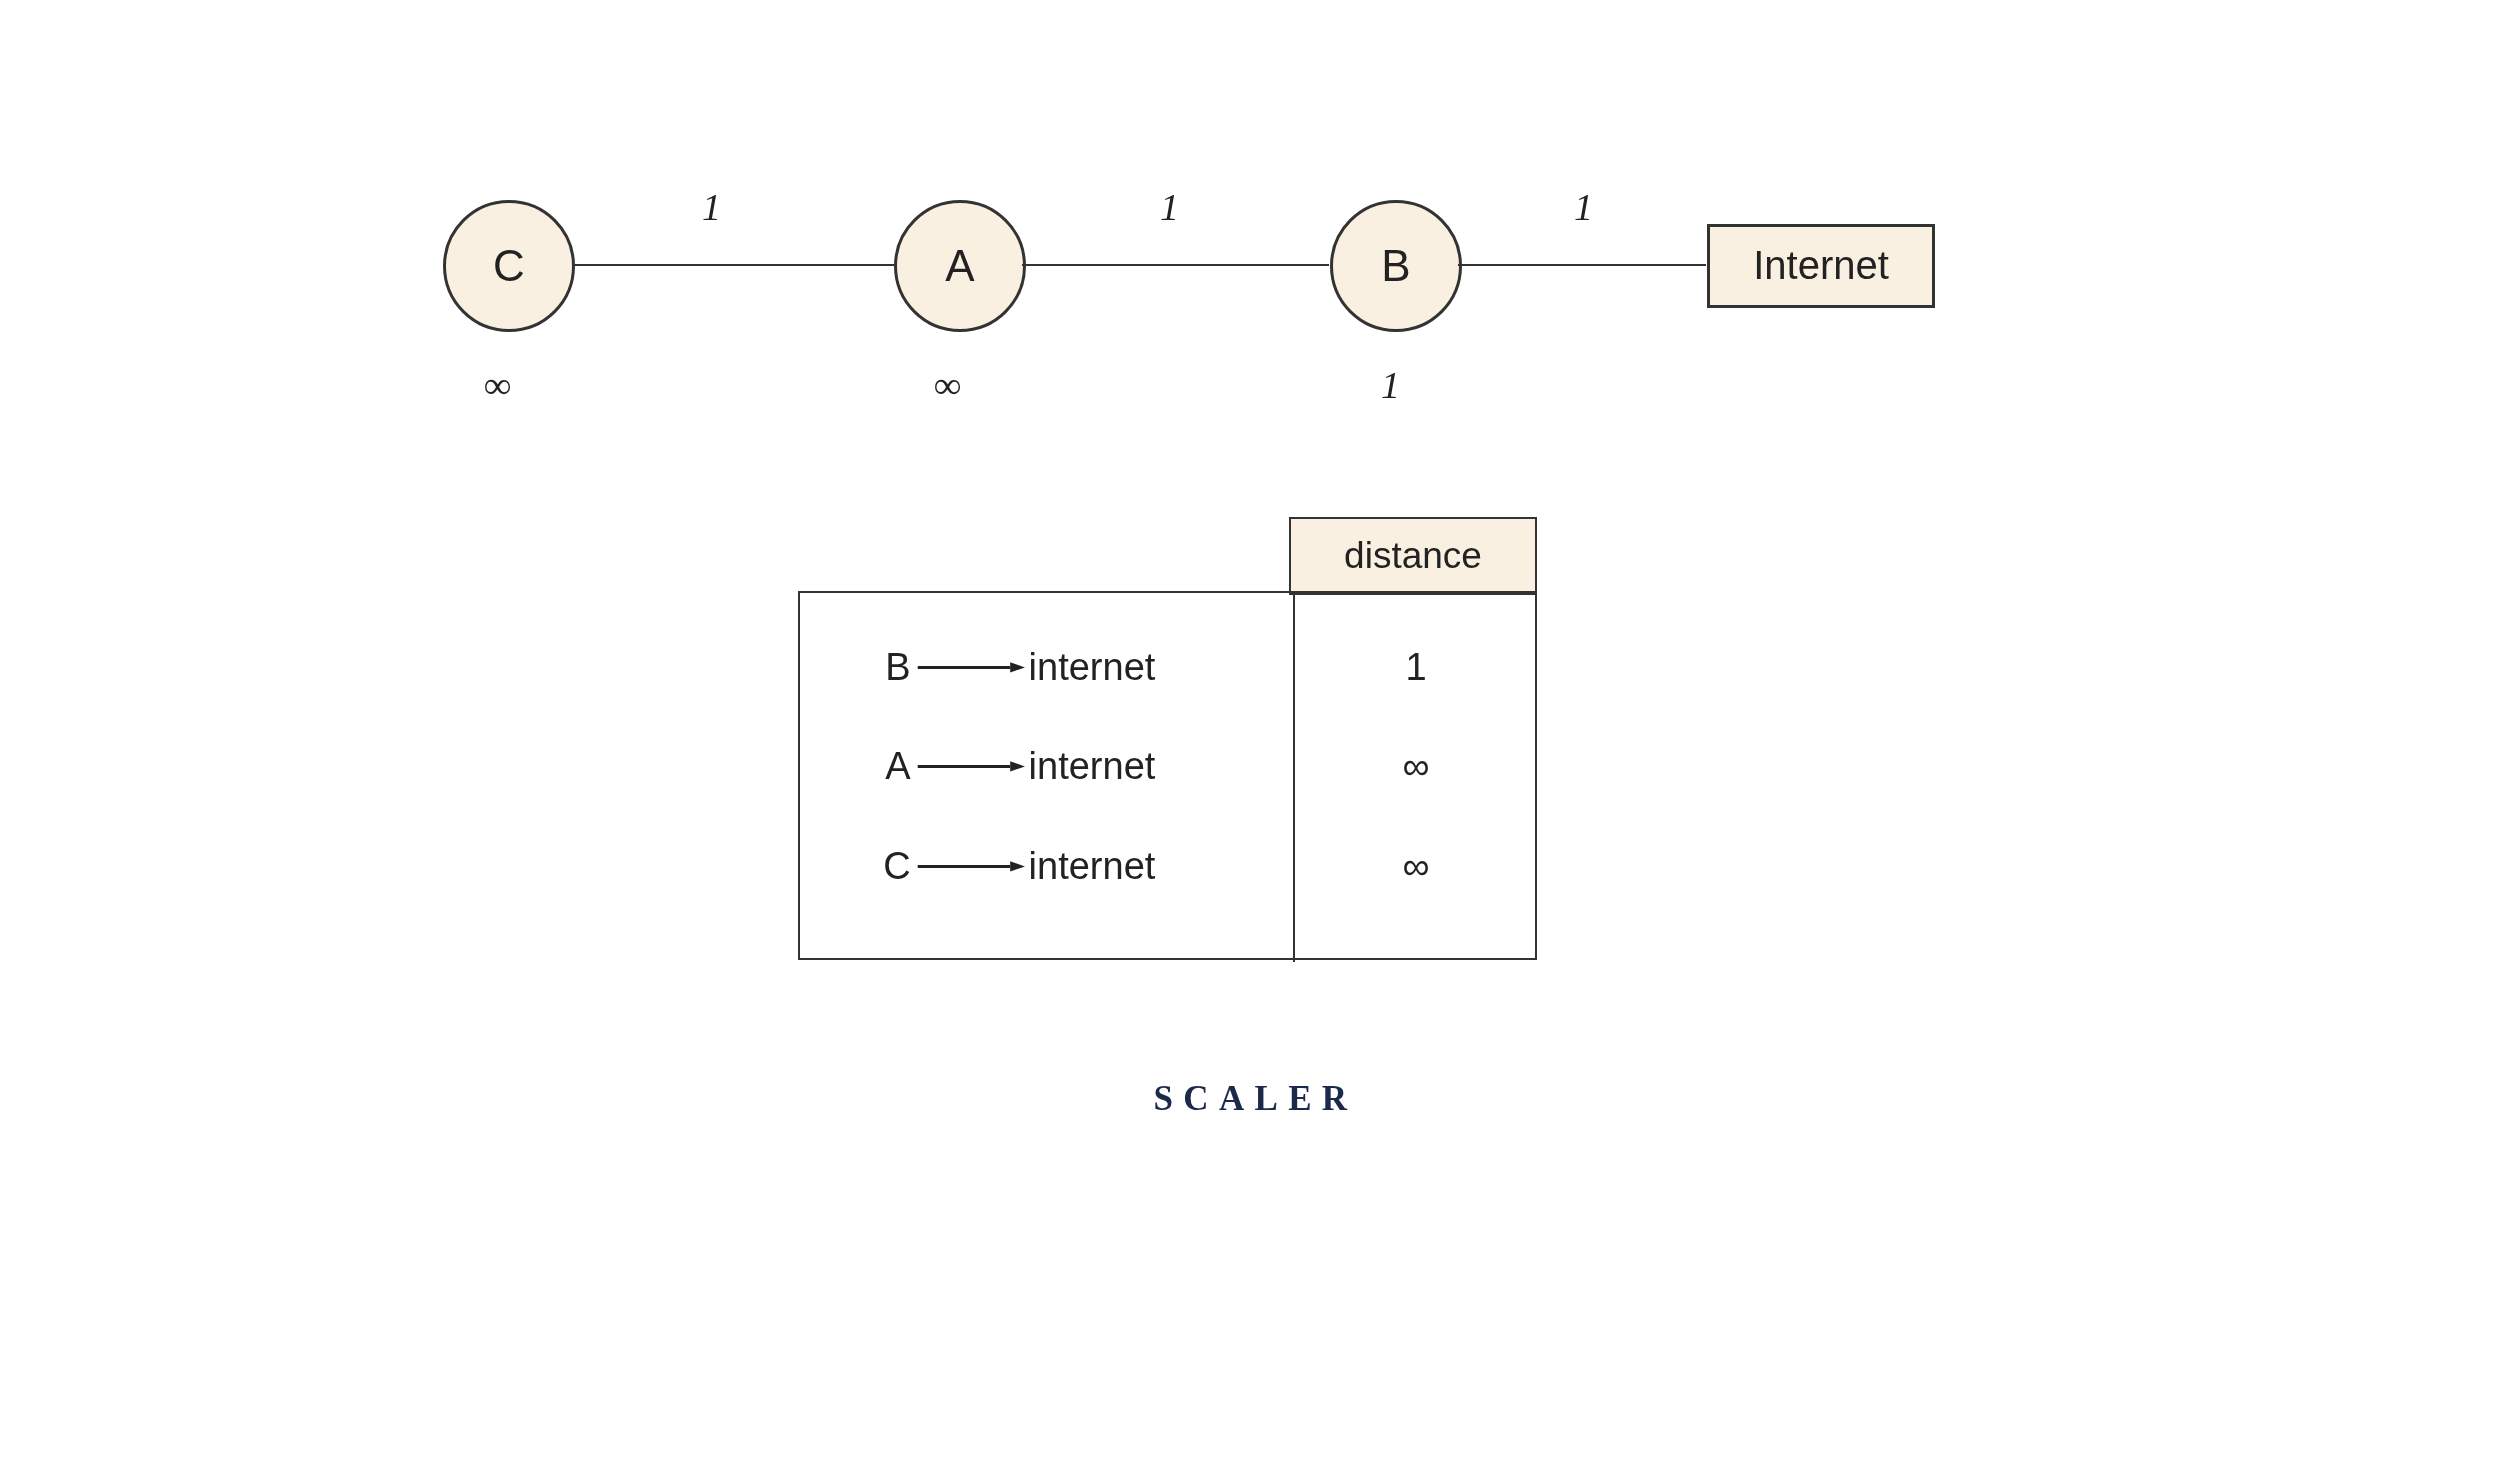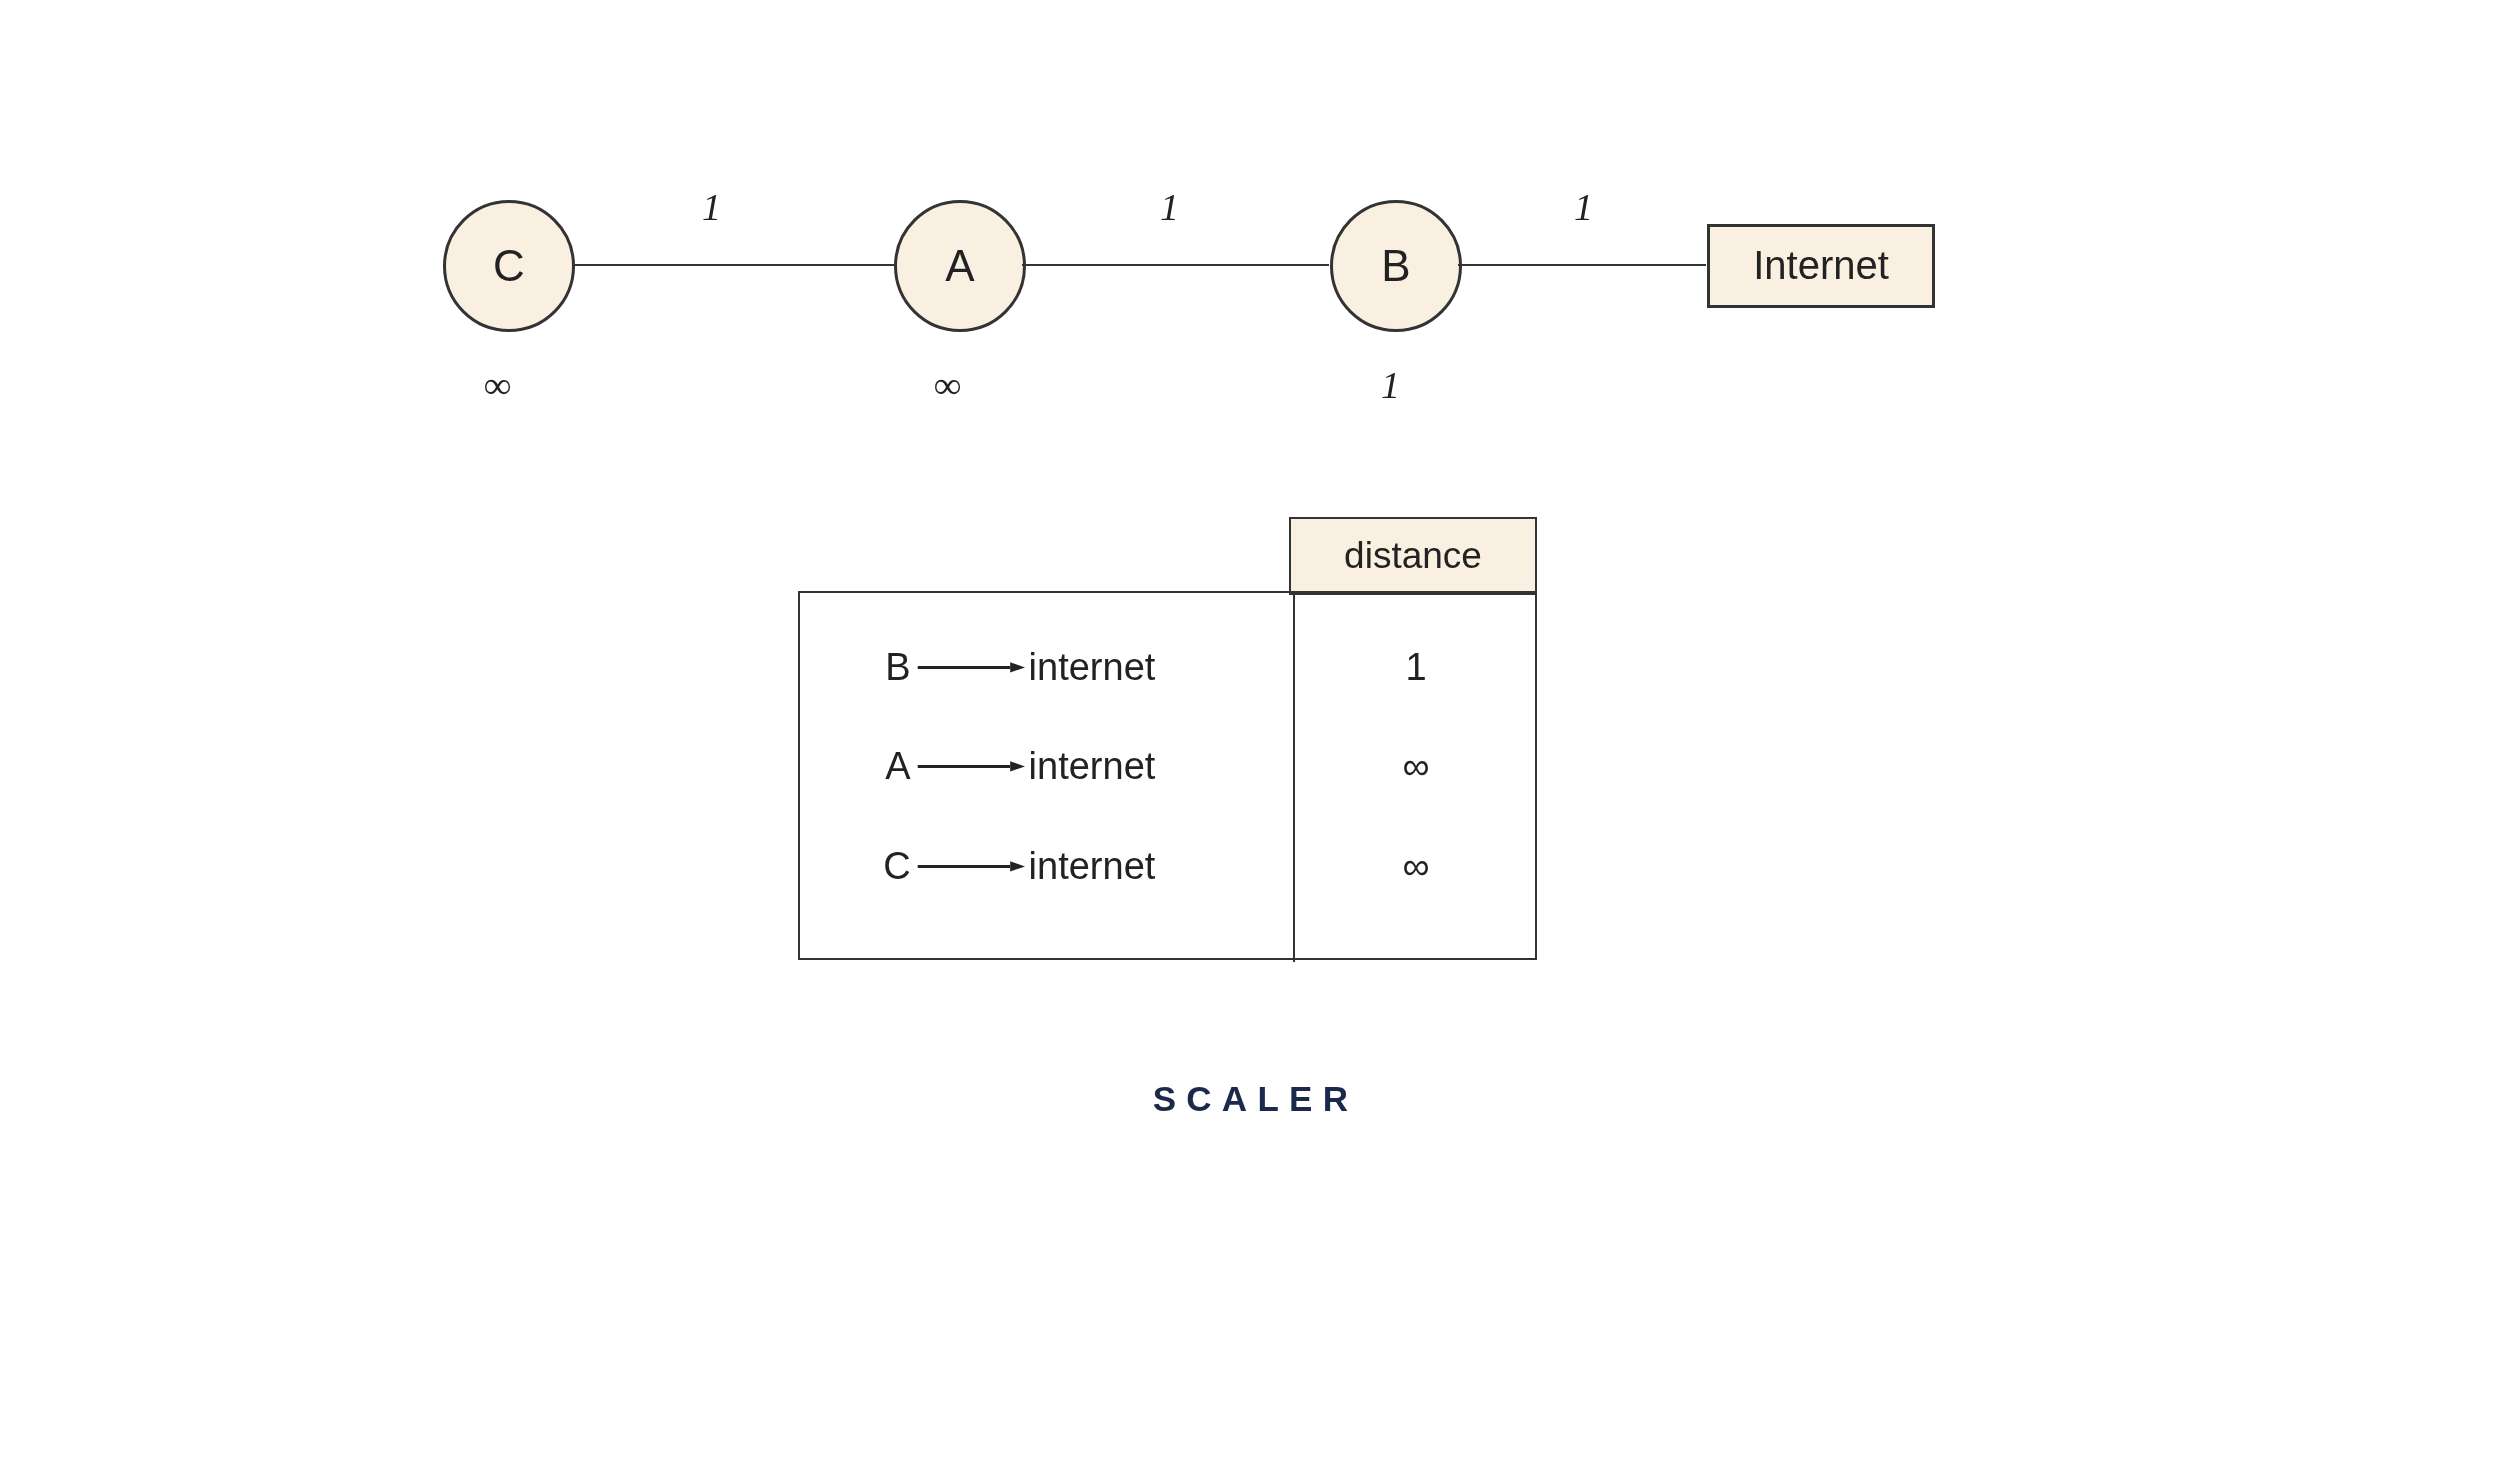--- a/index.html
+++ b/index.html
@@ -136,21 +136,21 @@
   }
 
   .logo {
     position: absolute;
     left: 1071px;
     top: 1079px;
     width: 369px;
     text-align: center;
   }
   .logo .scaler {
-    font-family: Liberation Sans, sans-serif;
+    font-family: Liberation Serif, serif;
     font-weight: 900;
     letter-spacing: 10.3px;
     font-size: 35px;
     color: #1b2a4a;
   }
   .logo .topics {
     font-family: "Brush Script MT", "Segoe Script", cursive;
     font-size: 71px;
     color: #e81e63;
     margin-top: -20.7px;

